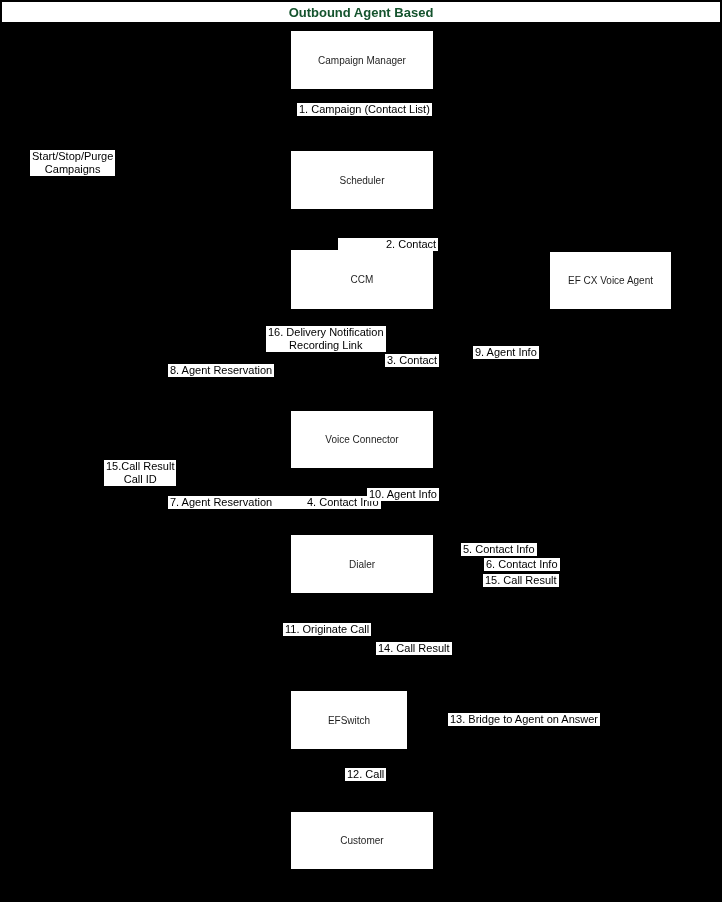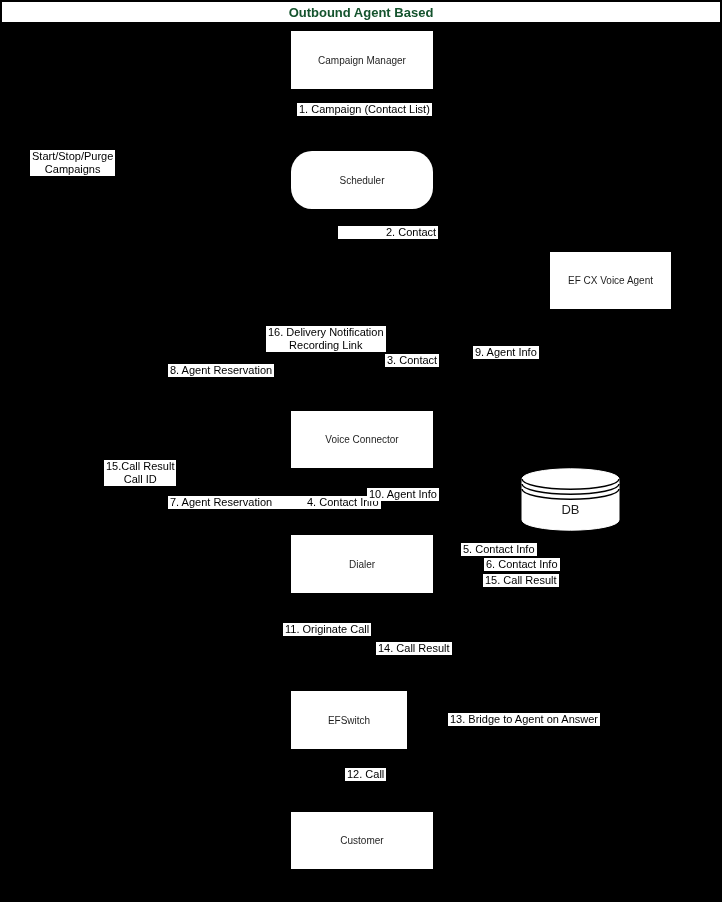--- a/index.html
+++ b/index.html
@@ -61,55 +61,45 @@
 </style>
 </head>
 <body>
 
 <div id="canvas">
 
   <div class="title-bar">Outbound Agent Based</div>
 
   <div class="node" style="left:291px; top:31px; width:142px; height:58px;">Campaign Manager</div>
 
-  <div class="node" style="left:291px; top:151px; width:142px; height:58px;border-radius:21px;">Scheduler</div>
+  <div class="node" style="left:291px; top:151px; width:142px; height:58px;">Scheduler</div>
 
+  <div class="node" style="left:291px; top:250px; width:142px; height:59px;">CCM</div>
 
   <div class="node" style="left:550px; top:252px; width:121px; height:57px;">EF CX Voice Agent</div>
 
   <div class="node" style="left:291px; top:411px; width:142px; height:57px;">Voice Connector</div>
 
   <div class="node" style="left:291px; top:535px; width:142px; height:58px;">Dialer</div>
 
   <div class="node" style="left:291px; top:691px; width:116px; height:58px;">EFSwitch</div>
 
   <div class="node" style="left:291px; top:812px; width:142px; height:57px;">Customer</div>
 
-  <div class="cyl" style="left:521px; top:468px; width:99px; height:63px;">
-    <span>
-      <svg width="99" height="63" viewBox="0 0 99 63">
-        <path d="M1,11 A47.5,10 0 0 1 98,11 L98,52 A47.5,10 0 0 1 1,52 Z" fill="#ffffff" stroke="#ffffff" stroke-width="1"></path>
-        <path d="M1,11 A47.5,10 0 0 0 98,11" fill="none" stroke="#000000" stroke-width="1.5"></path>
-        <path d="M1,16 A47.5,10 0 0 0 98,16" fill="none" stroke="#000000" stroke-width="1.5"></path>
-        <path d="M1,21 A47.5,10 0 0 0 98,21" fill="none" stroke="#000000" stroke-width="1.5"></path>
-      </svg>
-    </span>
-    <span class="cyl-label">DB</span>
-  </div>
 
   <div class="flow-label" style="left:297px; top:103px;">
     <span>1. Campaign (Contact List)</span>
   </div>
 
   <div class="flow-label" style="left:30px; top:150px;">
     <span>Start/Stop/Purge</span>
     <span>Campaigns</span>
   </div>
 
-  <div class="flow-label" style="left:338px; top:226px;padding-left:48px;">
+  <div class="flow-label" style="left:338px; top:238px;padding-left:48px;">
     <span>2. Contact</span>
   </div>
 
   <div class="flow-label" style="left:266px; top:326px;">
     <span>16. Delivery Notification</span>
     <span>Recording Link</span>
   </div>
 
   <div class="flow-label" style="left:385px; top:354px;">
     <span>3. Contact</span>

